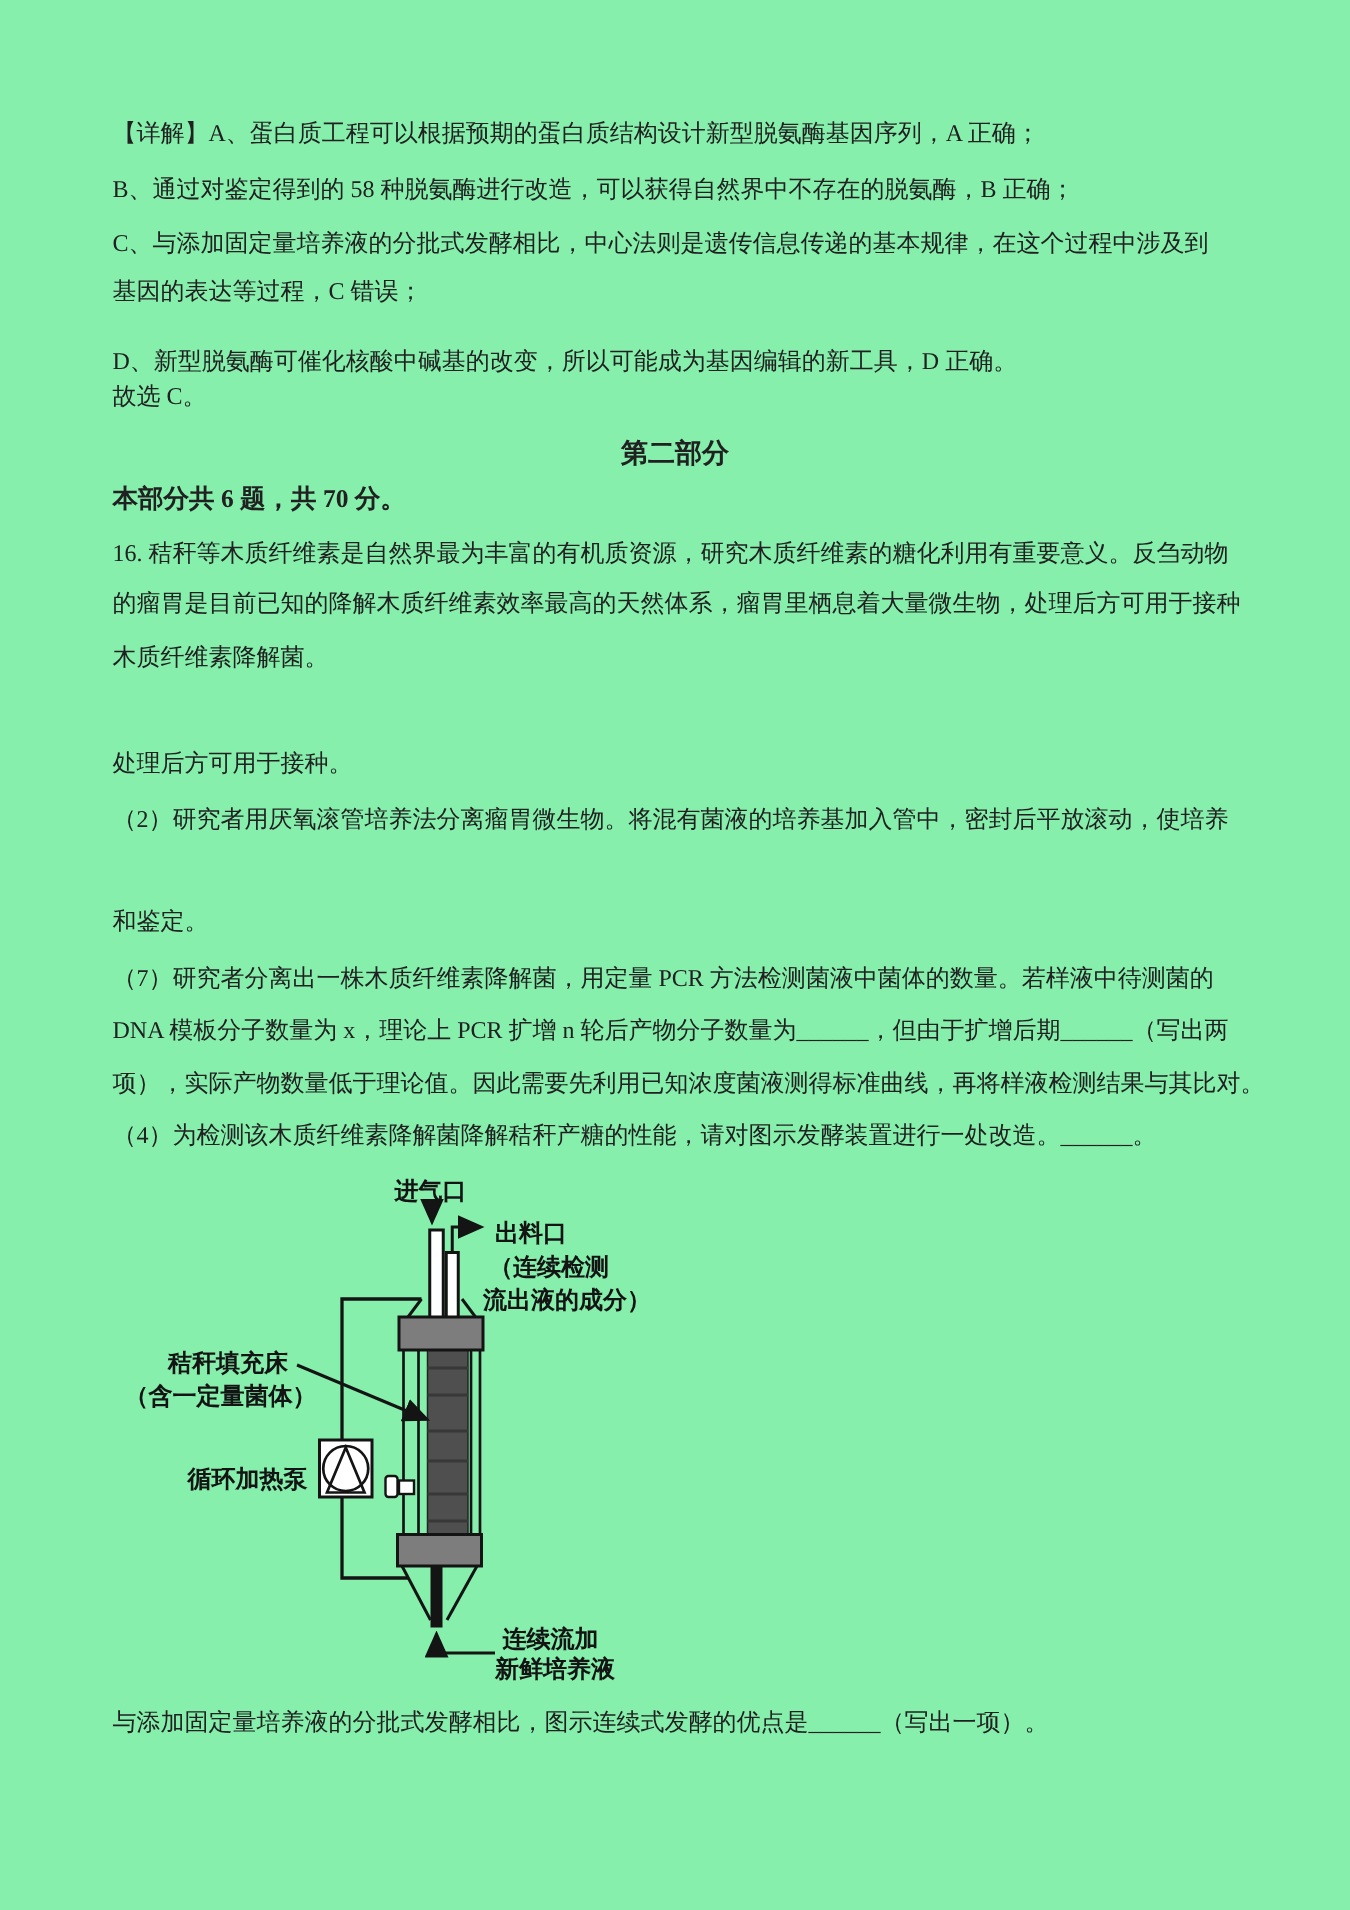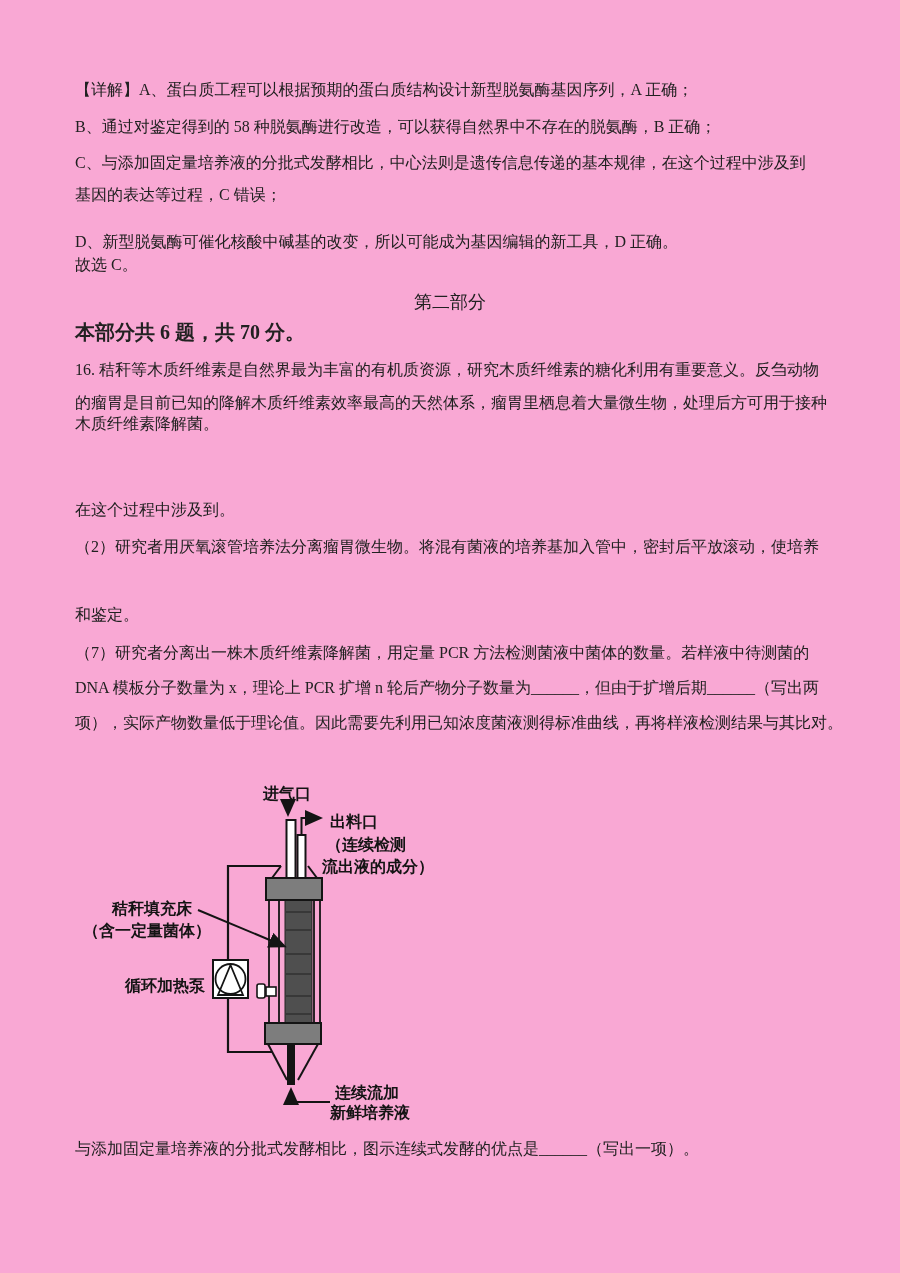--- a/index.html
+++ b/index.html
@@ -1,41 +1,41 @@
 <!DOCTYPE html>
 <html><head>
 <meta charset="utf-8">
 <style>
   html,body{margin:0;padding:0;background:#e8e8e8;}
   .page{
     position:relative;
     width:900px;height:1273px;
     margin:0 auto;
-    background:#f9a8d4;
+    background:#86efac;
     font-family:"Liberation Serif","DejaVu Serif",serif;
     color:#212121;
     overflow:hidden;
   }
   .tline{
     position:absolute;
     left:75px;
     font-size:16px;
     line-height:19px;
     white-space:nowrap;
     color:#212121;
   }
   .section-title{
     position:absolute;
     left:0;width:100%;
     text-align:center;
-    font-weight:normal;
+    font-weight:bold;
     font-size:18px;
     white-space:nowrap;
   }
-  .bold{font-weight:bold;font-size:20px;}
+  .bold{font-weight:bold;font-size:17px;}
   .figure{
     position:absolute;
     left:80px;top:778px;
     width:380px;height:352px;
   }
   .figure text{
     font-family:"Liberation Serif","DejaVu Serif",serif;
     font-weight:bold;
     font-size:16px;
     fill:#141414;
@@ -51,27 +51,28 @@
   <div class="tline" style="top:153px">C、与添加固定量培养液的分批式发酵相比，中心法则是遗传信息传递的基本规律，在这个过程中涉及到</div>
   <div class="tline" style="top:185px">基因的表达等过程，C 错误；</div>
   <div class="tline" style="top:232px">D、新型脱氨酶可催化核酸中碱基的改变，所以可能成为基因编辑的新工具，D 正确。</div>
   <div class="tline" style="top:255px">故选 C。</div>
 
   <div class="section-title" style="top:290px">第二部分</div>
   <div class="tline bold" style="top:323px">本部分共 6 题，共 70 分。</div>
 
   <div class="tline" style="top:360px">16. 秸秆等木质纤维素是自然界最为丰富的有机质资源，研究木质纤维素的糖化利用有重要意义。反刍动物</div>
   <div class="tline" style="top:393px">的瘤胃是目前已知的降解木质纤维素效率最高的天然体系，瘤胃里栖息着大量微生物，处理后方可用于接种</div>
-  <div class="tline" style="top:414px">木质纤维素降解菌。</div>
-  <div class="tline" style="top:500px">在这个过程中涉及到。</div>
+  <div class="tline" style="top:429px">木质纤维素降解菌。</div>
+  <div class="tline" style="top:500px">处理后方可用于接种。</div>
   <div class="tline" style="top:537px">（2）研究者用厌氧滚管培养法分离瘤胃微生物。将混有菌液的培养基加入管中，密封后平放滚动，使培养</div>
   <div class="tline" style="top:605px">和鉴定。</div>
   <div class="tline" style="top:643px">（7）研究者分离出一株木质纤维素降解菌，用定量 PCR 方法检测菌液中菌体的数量。若样液中待测菌的</div>
   <div class="tline" style="top:713px">项），实际产物数量低于理论值。因此需要先利用已知浓度菌液测得标准曲线，再将样液检测结果与其比对。</div>
   <div class="tline" style="top:678px">DNA 模板分子数量为 x，理论上 PCR 扩增 n 轮后产物分子数量为______，但由于扩增后期______（写出两</div>
+  <div class="tline" style="top:748px">（4）为检测该木质纤维素降解菌降解秸秆产糖的性能，请对图示发酵装置进行一处改造。______。</div>
 
   <svg class="figure" viewBox="0 0 380 352">
     <defs>
       <marker id="ah" markerWidth="9" markerHeight="8" refX="7.5" refY="4" orient="auto">
         <path d="M0,0 L9,4 L0,8 Z" fill="#141414"></path>
       </marker>
     </defs>
 
     <g stroke="#141414" stroke-width="2.2" fill="none">
       <path d="M201,88 H148 V182"></path>

